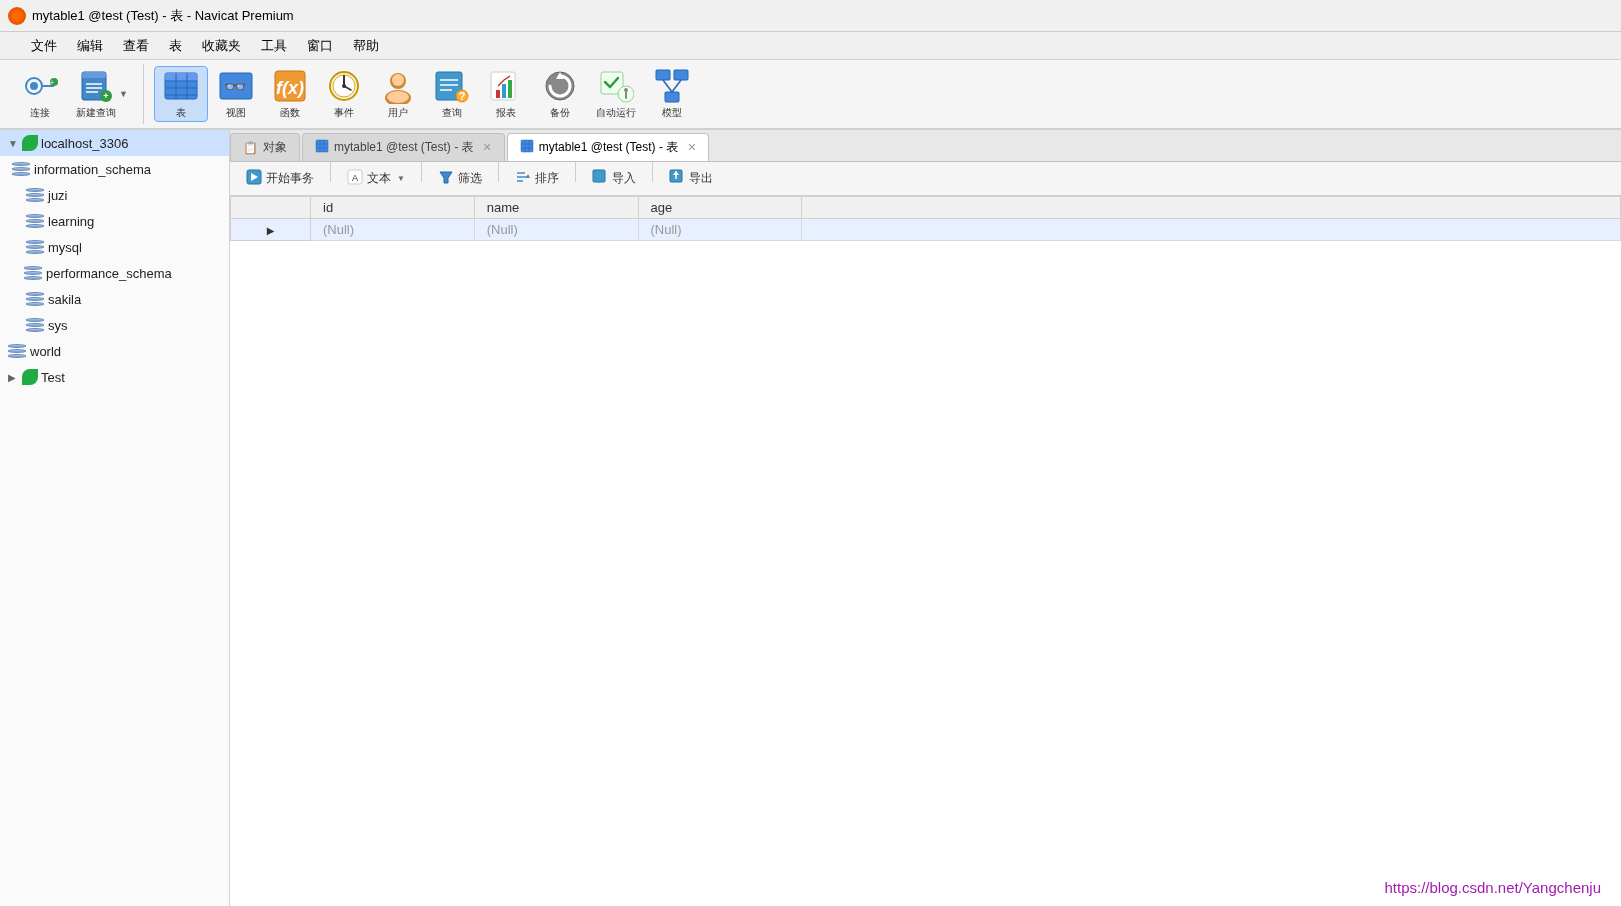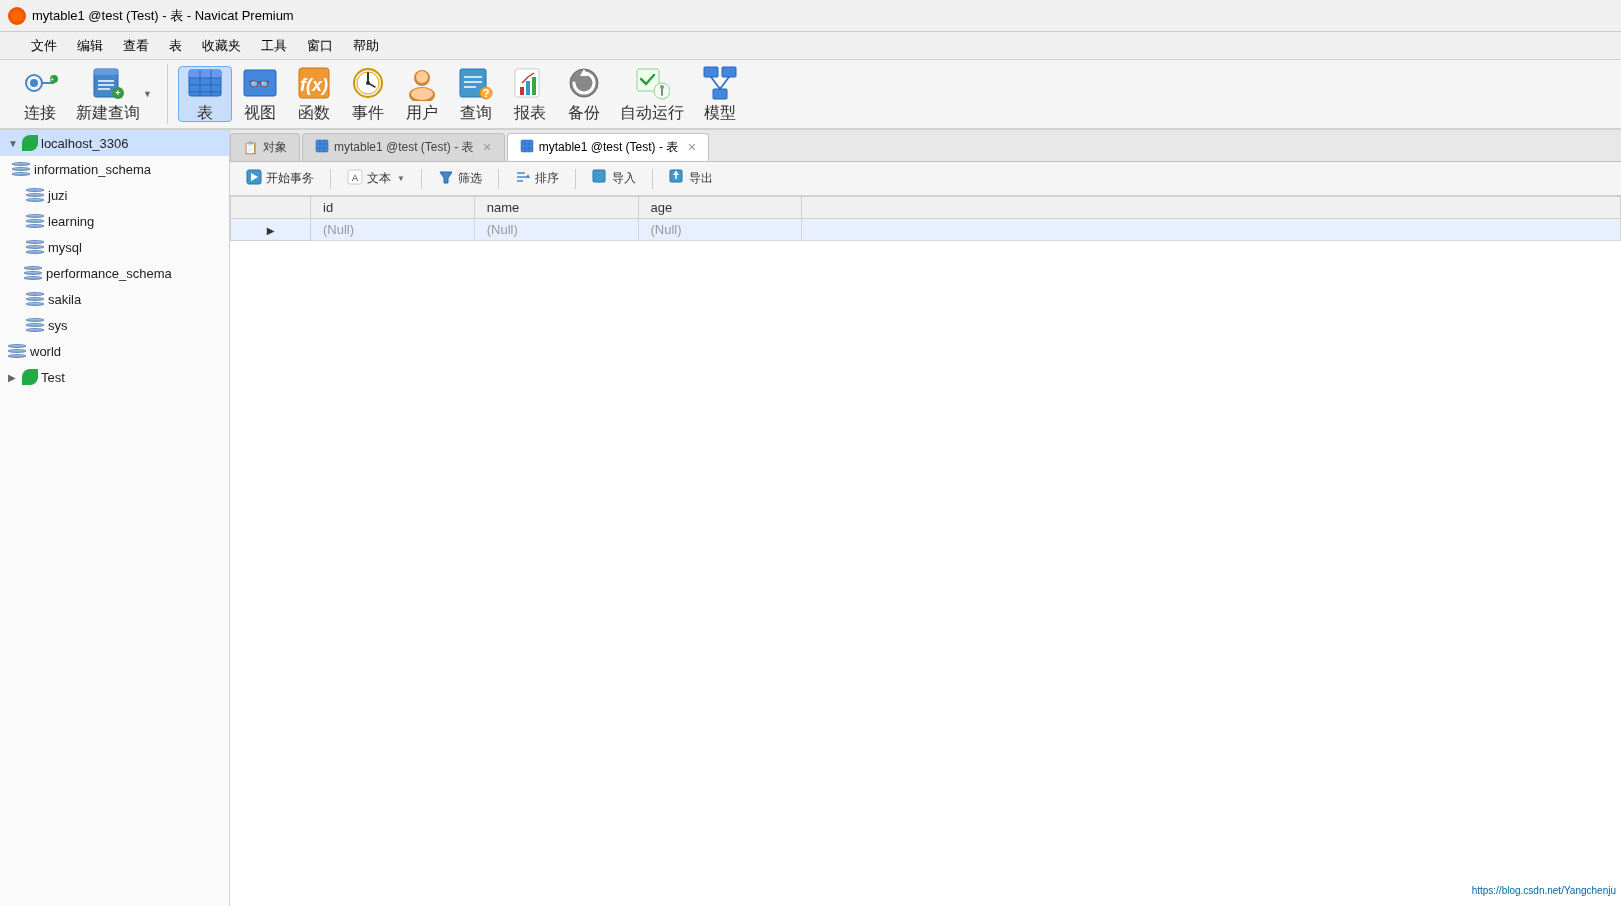--- a/index.html
+++ b/index.html
@@ -70,21 +70,21 @@
       font-size: 11px;
       color: #333;
       gap: 2px;
     }
     .toolbar-btn.active { background: #c8ddf8; border: 1px solid #6aadff; }
     .toolbar-icon {
       width: 36px; height: 36px;
       display: flex; align-items: center; justify-content: center;
       font-size: 22px;
     }
-    .toolbar-label { font-size: 16px; color: #333; white-space: nowrap; }
+    .toolbar-label { font-size: 10px; color: #333; white-space: nowrap; }
 
     
     #main {
       display: flex;
       height: calc(906px - 32px - 28px - 70px);
     }
 
     
     #sidebar {
       width: 230px;
@@ -158,21 +158,20 @@
       font-weight: normal;
     }
     .tab-icon { font-size: 12px; }
 
     
     #table-toolbar {
       height: 34px;
       background: #f5f5f5;
       border-bottom: 1px solid #d0d0d0;
       display: flex;
-      align-items: center;
       padding: 0 8px;
       gap: 6px;
     }
     .tbl-btn {
       display: flex; align-items: center; gap: 4px;
       padding: 3px 8px;
       font-size: 12px;
       cursor: pointer;
       border-radius: 3px;
       color: #333;
@@ -205,23 +204,23 @@
       padding: 3px 12px;
       color: #999;
     }
     tbody tr.active-row td { background: #e8f0ff; }
     .row-arrow { color: #333; font-size: 10px; padding: 0 2px; }
 
     
     #watermark {
       position: absolute;
       bottom: 10px;
-      right: 5px;
-      color: #0369a1;
-      font-size: 10px;
+      right: 20px;
+      color: #a21caf;
+      font-size: 15px;
     }
 
     .toolbar-with-arrow {
       display: flex; flex-direction: row; align-items: center;
     }
     .btn-arrow {
       font-size: 9px; color: #666;
       padding: 0 1px;
       cursor: pointer;
     }

